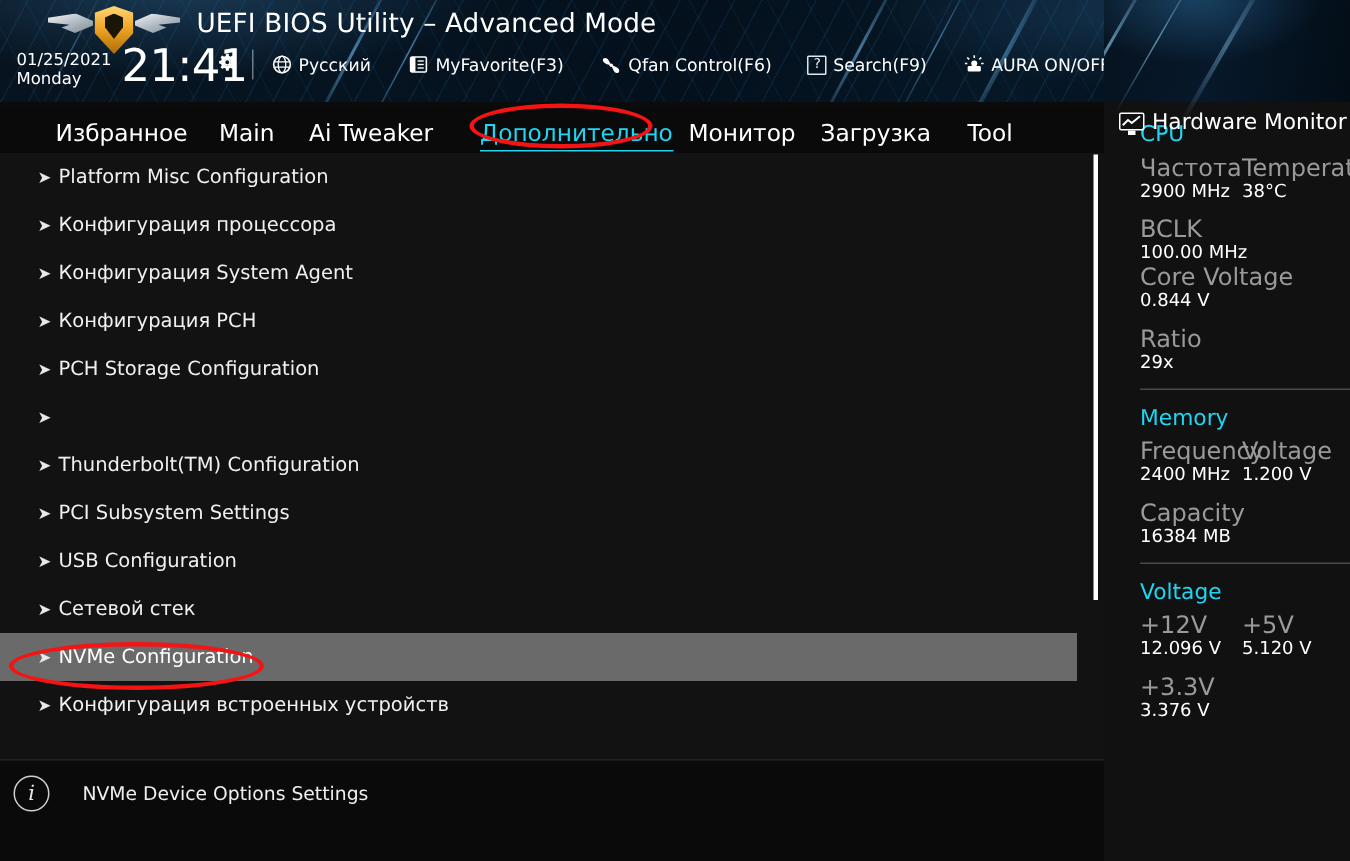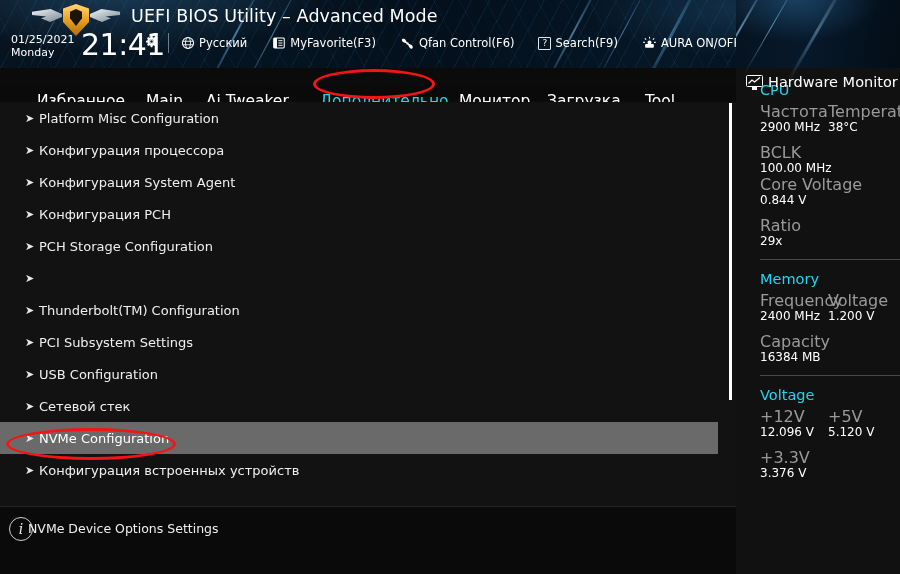--- a/index.html
+++ b/index.html
@@ -95,21 +95,21 @@
   }
   .hdr-item:last-child { margin-right: 0; }
   .hdr-item .ico { display: flex; align-items: center; justify-content: center; width: 15px; height: 15px; }
   .searchbox {
     width: 13px; height: 13px; border: 1px solid #dfe7ee; border-radius: 1px;
     color: #eaf1f7; font-size: 9px; line-height: 11px; text-align: center;
   }
 
   
   .tabbar {
-    position: absolute; left: 0; top: 84px;
+    position: absolute; left: 0; top: 72px;
     width: 780px; height: 34px;
     background: #0a0a0a;
     display: flex; align-items: center;
   }
   .tab {
     color: #ffffff; font-size: 15.5px; white-space: nowrap;
     position: relative; line-height: 34px;
   }
   .tab.active { color: #1fd6f2; }
   .tab.active .ul {
@@ -160,21 +160,21 @@
   }
   .info-ico {
     position: absolute; left: 9px; top: 517px;
     width: 24px; height: 24px; border-radius: 50%;
     border: 1.6px solid #cfcfcf; color: #e8e8e8;
     font-size: 14px; font-style: italic;
     display: flex; align-items: center; justify-content: center;
     font-family: "DejaVu Serif", "Liberation Serif", serif;
   }
   .info-text {
-    position: absolute; left: 28px; top: 521px;
+    position: absolute; left: 55px; top: 521px;
     font-size: 12.5px; color: #efefef; white-space: nowrap;
   }
 
   
   .hwpanel {
     position: absolute; left: 736px; top: 0;
     width: 164px; height: 574px;
     background: #111111;
     overflow: hidden;
   }

